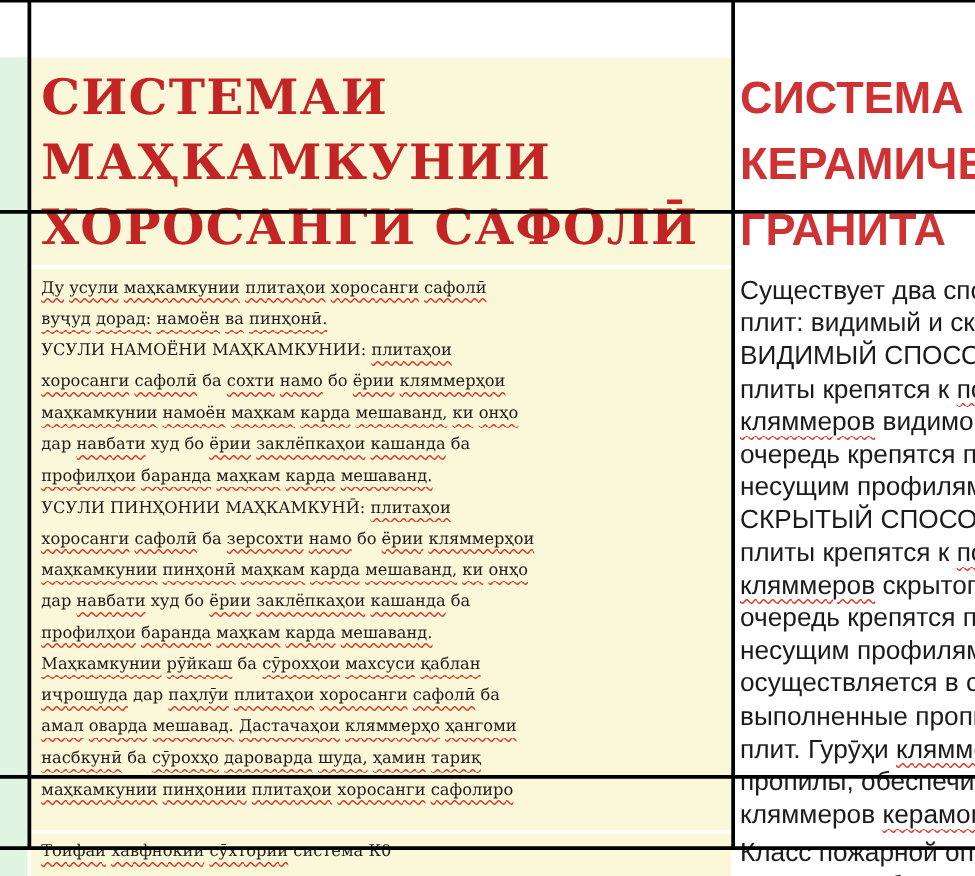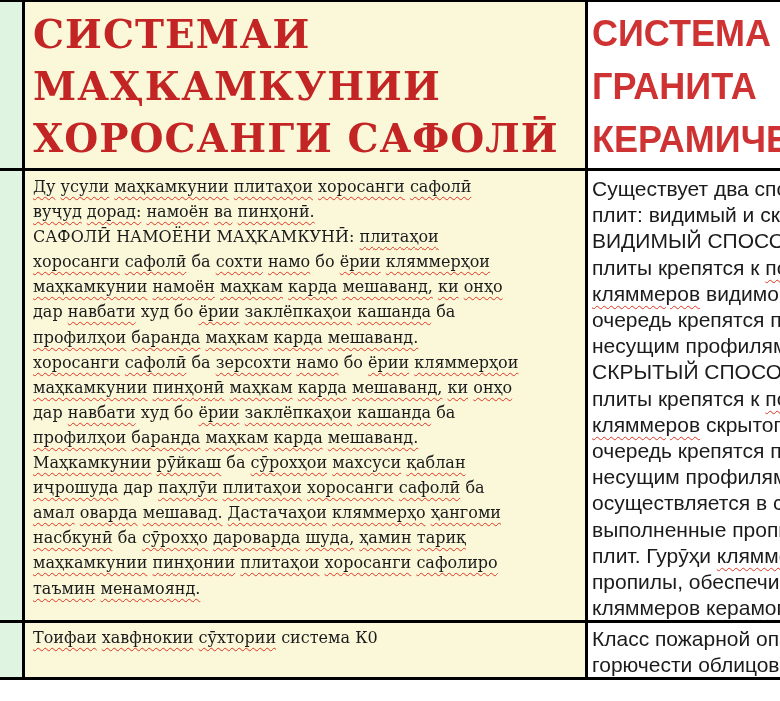--- a/index.html
+++ b/index.html
@@ -1,38 +1,38 @@
 <!DOCTYPE html>
 <html><head>
 <meta charset="utf-8">
 <style>
   html,body{margin:0;padding:0;background:#ffffff;}
   .stage{position:relative;width:780px;height:701px;overflow:hidden;background:#ffffff;
          font-family:"Liberation Sans",sans-serif;}
-  .cell{position:absolute;overflow:hidden;}
+  .cell{position:absolute;overflow:hidden;margin-top:44px;}
   .hline,.vline{position:absolute;background:#000;}
   
   .green-cell{left:0;top:2px;width:22px;height:676px;}
   .v1{left:22px;top:0;width:3px;height:680px;}
   .v2{left:585px;top:0;width:3px;height:680px;}
   .h-top{left:0;top:0;width:780px;height:2px;}
   .h-a{left:0;top:168px;width:780px;height:3px;}
   .h-b{left:0;top:620px;width:780px;height:3px;}
   .h-c{left:0;top:677px;width:780px;height:3px;}
   
   .hdr-tj{left:25px;top:2px;width:560px;height:166px;padding:6px 0 0 8px;box-sizing:border-box;}
   .hdr-ru{left:588px;top:2px;width:192px;height:166px;padding:5px 0 0 4px;box-sizing:border-box;overflow:visible;}
   .tj-title{font-family:"DejaVu Serif",serif;font-weight:bold;font-size:39px;line-height:52px;letter-spacing:1px;white-space:nowrap;}
   .ru-title{font-family:"Liberation Sans",sans-serif;font-weight:bold;font-size:36px;line-height:53px;white-space:nowrap;}
   
   .body-tj{left:25px;top:171px;width:560px;height:449px;padding:3px 0 0 8px;box-sizing:border-box;}
   .body-ru{left:588px;top:171px;width:192px;height:449px;padding:5px 0 0 4px;box-sizing:border-box;overflow:visible;}
   .fire-tj{left:25px;top:623px;width:560px;height:54px;padding:2px 0 0 8px;box-sizing:border-box;}
   .fire-ru{left:588px;top:623px;width:192px;height:54px;padding:3px 0 0 4px;box-sizing:border-box;overflow:visible;}
-  .tj-text{font-family:"DejaVu Serif",serif;font-size:16px;line-height:25.1px;color:#1b1b1b;}
+  .tj-text{font-family:"DejaVu Serif",serif;font-size:13px;line-height:25.1px;color:#1b1b1b;}
   .ru-text{font-family:"Liberation Sans",sans-serif;font-size:21px;line-height:26.2px;color:#1b1b1b;}
   .tj-text div,.ru-text div{white-space:nowrap;}
   .sq{text-decoration-line:underline;text-decoration-style:wavy;text-decoration-thickness:1px;
       text-underline-offset:4px;}
 </style>
 </head>
 <body>
 
 <div class="stage">
 
@@ -41,44 +41,44 @@
   <div class="cell hdr-tj" style="background: rgb(251, 248, 218);">
     <div class="tj-title" style="color: rgb(195, 37, 37);">
         <div>СИСТЕМАИ</div>
         <div>МАҲКАМКУНИИ</div>
         <div>ХОРОСАНГИ САФОЛӢ</div>
       </div>
   </div>
   <div class="cell hdr-ru" style="background: rgb(255, 255, 255);">
     <div class="ru-title" style="color: rgb(207, 50, 50);">
         <div>СИСТЕМА К</div>
+        <div>КЕРАМИЧЕ</div>
         <div>ГРАНИТА</div>
-        <div>КЕРАМИЧЕ</div>
       </div>
   </div>
 
   <div class="cell body-tj" style="background: rgb(251, 248, 218);">
     <div class="tj-text">
         <div><span class="sq" style="text-decoration-color: rgb(226, 51, 34);">Ду</span> <span class="sq" style="text-decoration-color: rgb(226, 51, 34);">усули</span> <span class="sq" style="text-decoration-color: rgb(226, 51, 34);">маҳкамкунии</span> <span class="sq" style="text-decoration-color: rgb(226, 51, 34);">плитаҳои</span> <span class="sq" style="text-decoration-color: rgb(226, 51, 34);">хоросанги</span> <span class="sq" style="text-decoration-color: rgb(226, 51, 34);">сафолӣ</span></div>
         <div><span class="sq" style="text-decoration-color: rgb(226, 51, 34);">вуҷуд</span> <span class="sq" style="text-decoration-color: rgb(226, 51, 34);">дорад:</span> <span class="sq" style="text-decoration-color: rgb(226, 51, 34);">намоён</span> <span class="sq" style="text-decoration-color: rgb(226, 51, 34);">ва</span> <span class="sq" style="text-decoration-color: rgb(226, 51, 34);">пинҳонӣ.</span></div>
-        <div><span>САФОЛӢ НАМОЁНИ МАҲКАМКУНӢ:</span> <span class="sq" style="text-decoration-color: rgb(226, 51, 34);">плитаҳои</span></div>
+        <div><span>УСУЛИ НАМОЁНИ МАҲКАМКУНИИ:</span> <span class="sq" style="text-decoration-color: rgb(226, 51, 34);">плитаҳои</span></div>
         <div><span class="sq" style="text-decoration-color: rgb(226, 51, 34);">хоросанги</span> <span class="sq" style="text-decoration-color: rgb(226, 51, 34);">сафолӣ</span> <span>ба</span> <span class="sq" style="text-decoration-color: rgb(226, 51, 34);">сохти</span> <span class="sq" style="text-decoration-color: rgb(226, 51, 34);">намо</span> <span>бо</span> <span class="sq" style="text-decoration-color: rgb(226, 51, 34);">ёрии</span> <span class="sq" style="text-decoration-color: rgb(226, 51, 34);">кляммерҳои</span></div>
         <div><span class="sq" style="text-decoration-color: rgb(226, 51, 34);">маҳкамкунии</span> <span class="sq" style="text-decoration-color: rgb(226, 51, 34);">намоён</span> <span class="sq" style="text-decoration-color: rgb(226, 51, 34);">маҳкам</span> <span class="sq" style="text-decoration-color: rgb(226, 51, 34);">карда</span> <span class="sq" style="text-decoration-color: rgb(226, 51, 34);">мешаванд,</span> <span class="sq" style="text-decoration-color: rgb(226, 51, 34);">ки</span> <span class="sq" style="text-decoration-color: rgb(226, 51, 34);">онҳо</span></div>
         <div><span>дар</span> <span class="sq" style="text-decoration-color: rgb(226, 51, 34);">навбати</span> <span>худ бо</span> <span class="sq" style="text-decoration-color: rgb(226, 51, 34);">ёрии</span> <span class="sq" style="text-decoration-color: rgb(226, 51, 34);">заклёпкаҳои</span> <span class="sq" style="text-decoration-color: rgb(226, 51, 34);">кашанда</span> <span>ба</span></div>
         <div><span class="sq" style="text-decoration-color: rgb(226, 51, 34);">профилҳои</span> <span class="sq" style="text-decoration-color: rgb(226, 51, 34);">баранда</span> <span class="sq" style="text-decoration-color: rgb(226, 51, 34);">маҳкам</span> <span class="sq" style="text-decoration-color: rgb(226, 51, 34);">карда</span> <span class="sq" style="text-decoration-color: rgb(226, 51, 34);">мешаванд.</span></div>
+        <div><span>УСУЛИ ПИНҲОНИИ МАҲКАМКУНӢ:</span> <span class="sq" style="text-decoration-color: rgb(226, 51, 34);">плитаҳои</span></div>
         <div><span class="sq" style="text-decoration-color: rgb(226, 51, 34);">хоросанги</span> <span class="sq" style="text-decoration-color: rgb(226, 51, 34);">сафолӣ</span> <span>ба</span> <span class="sq" style="text-decoration-color: rgb(226, 51, 34);">зерсохти</span> <span class="sq" style="text-decoration-color: rgb(226, 51, 34);">намо</span> <span>бо</span> <span class="sq" style="text-decoration-color: rgb(226, 51, 34);">ёрии</span> <span class="sq" style="text-decoration-color: rgb(226, 51, 34);">кляммерҳои</span></div>
         <div><span class="sq" style="text-decoration-color: rgb(226, 51, 34);">маҳкамкунии</span> <span class="sq" style="text-decoration-color: rgb(226, 51, 34);">пинҳонӣ</span> <span class="sq" style="text-decoration-color: rgb(226, 51, 34);">маҳкам</span> <span class="sq" style="text-decoration-color: rgb(226, 51, 34);">карда</span> <span class="sq" style="text-decoration-color: rgb(226, 51, 34);">мешаванд,</span> <span class="sq" style="text-decoration-color: rgb(226, 51, 34);">ки</span> <span class="sq" style="text-decoration-color: rgb(226, 51, 34);">онҳо</span></div>
         <div><span>дар</span> <span class="sq" style="text-decoration-color: rgb(226, 51, 34);">навбати</span> <span>худ бо</span> <span class="sq" style="text-decoration-color: rgb(226, 51, 34);">ёрии</span> <span class="sq" style="text-decoration-color: rgb(226, 51, 34);">заклёпкаҳои</span> <span class="sq" style="text-decoration-color: rgb(226, 51, 34);">кашанда</span> <span>ба</span></div>
         <div><span class="sq" style="text-decoration-color: rgb(226, 51, 34);">профилҳои</span> <span class="sq" style="text-decoration-color: rgb(226, 51, 34);">баранда</span> <span class="sq" style="text-decoration-color: rgb(226, 51, 34);">маҳкам</span> <span class="sq" style="text-decoration-color: rgb(226, 51, 34);">карда</span> <span class="sq" style="text-decoration-color: rgb(226, 51, 34);">мешаванд.</span></div>
         <div><span class="sq" style="text-decoration-color: rgb(226, 51, 34);">Маҳкамкунии</span> <span class="sq" style="text-decoration-color: rgb(226, 51, 34);">рӯйкаш</span> <span>ба</span> <span class="sq" style="text-decoration-color: rgb(226, 51, 34);">сӯрохҳои</span> <span class="sq" style="text-decoration-color: rgb(226, 51, 34);">махсуси</span> <span class="sq" style="text-decoration-color: rgb(226, 51, 34);">қаблан</span></div>
         <div><span class="sq" style="text-decoration-color: rgb(226, 51, 34);">иҷрошуда</span> <span>дар</span> <span class="sq" style="text-decoration-color: rgb(226, 51, 34);">паҳлӯи</span> <span class="sq" style="text-decoration-color: rgb(226, 51, 34);">плитаҳои</span> <span class="sq" style="text-decoration-color: rgb(226, 51, 34);">хоросанги</span> <span class="sq" style="text-decoration-color: rgb(226, 51, 34);">сафолӣ</span> <span>ба</span></div>
         <div><span class="sq" style="text-decoration-color: rgb(226, 51, 34);">амал</span> <span class="sq" style="text-decoration-color: rgb(226, 51, 34);">оварда</span> <span class="sq" style="text-decoration-color: rgb(226, 51, 34);">мешавад.</span> <span class="sq" style="text-decoration-color: rgb(226, 51, 34);">Дастачаҳои</span> <span class="sq" style="text-decoration-color: rgb(226, 51, 34);">кляммерҳо</span> <span class="sq" style="text-decoration-color: rgb(226, 51, 34);">ҳангоми</span></div>
         <div><span class="sq" style="text-decoration-color: rgb(226, 51, 34);">насбкунӣ</span> <span>ба</span> <span class="sq" style="text-decoration-color: rgb(226, 51, 34);">сӯрохҳо</span> <span class="sq" style="text-decoration-color: rgb(226, 51, 34);">дароварда</span> <span class="sq" style="text-decoration-color: rgb(226, 51, 34);">шуда,</span> <span class="sq" style="text-decoration-color: rgb(226, 51, 34);">ҳамин</span> <span class="sq" style="text-decoration-color: rgb(226, 51, 34);">тариқ</span></div>
         <div><span class="sq" style="text-decoration-color: rgb(226, 51, 34);">маҳкамкунии</span> <span class="sq" style="text-decoration-color: rgb(226, 51, 34);">пинҳонии</span> <span class="sq" style="text-decoration-color: rgb(226, 51, 34);">плитаҳои</span> <span class="sq" style="text-decoration-color: rgb(226, 51, 34);">хоросанги</span> <span class="sq" style="text-decoration-color: rgb(226, 51, 34);">сафолиро</span></div>
-        <div><span class="sq" style="text-decoration-color: rgb(226, 51, 34);">таъмин</span> <span class="sq" style="text-decoration-color: rgb(226, 51, 34);">менамоянд.</span></div>
       </div>
   </div>
   <div class="cell body-ru" style="background: rgb(255, 255, 255);">
     <div class="ru-text">
         <div><span>Существует два способ</span></div>
         <div><span>плит: видимый и скры</span></div>
         <div><span>ВИДИМЫЙ СПОСОБ</span></div>
         <div><span>плиты крепятся к</span> <span class="sq" style="text-decoration-color: rgb(226, 51, 34);">подк</span></div>
         <div><span class="sq" style="text-decoration-color: rgb(226, 51, 34);">кляммеров</span> <span>видимого</span></div>
         <div><span>очередь крепятся пр</span></div>

